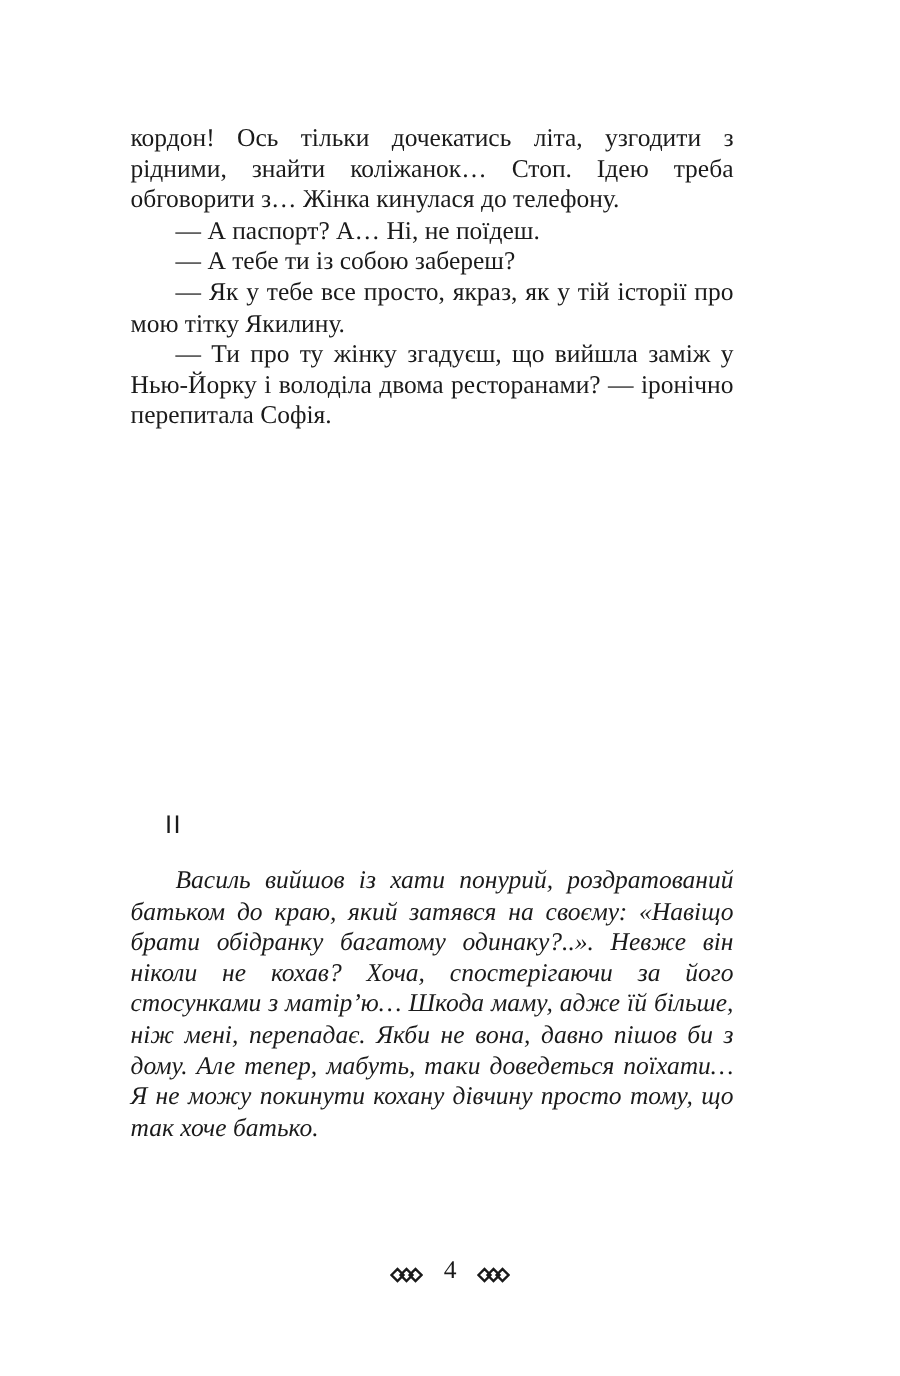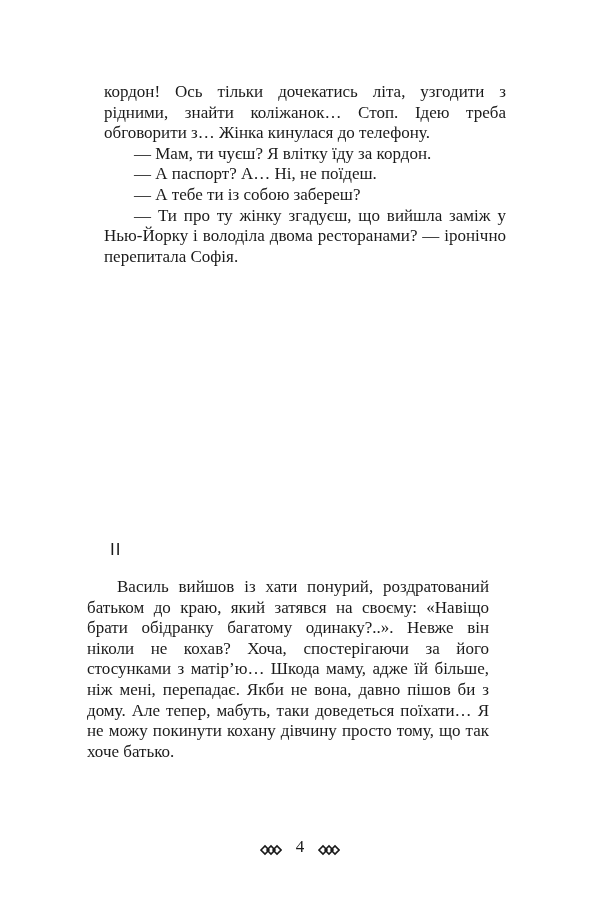--- a/index.html
+++ b/index.html
@@ -8,21 +8,21 @@
     background: #ffffff;
   }
   body {
     width: 600px;
     height: 917px;
     position: relative;
     overflow: hidden;
   }
   .page {
     position: absolute;
-    left: 104px;
+    left: 87px;
     top: 82px;
     width: 402px;
     font-family: "Liberation Serif", "DejaVu Serif", serif;
     font-size: 17px;
     line-height: 20.6px;
     color: #1a1a1a;
     text-align: justify;
     hyphens: manual;
   }
   .page p {
@@ -43,20 +43,21 @@
     font-size: 17px;
     color: #1a1a1a;
     letter-spacing: 1px;
   }
   .section2 {
     position: absolute;
     left: 87px;
     top: 577px;
     width: 402px;
     font-family: "Liberation Serif", "DejaVu Serif", serif;
+    font-style: italic;
     font-size: 17px;
     line-height: 20.6px;
     color: #1a1a1a;
     text-align: justify;
   }
   .section2 p {
     margin: 0;
     text-indent: 30px;
   }
   .footer {
@@ -79,23 +80,23 @@
   }
   .pagenum {
     line-height: 1;
   }
 </style>
 </head>
 <body>
 
 <div class="page">
   <p class="first">кордон! Ось тільки дочекатись літа, узгодити з рідними, знайти коліжанок… Стоп. Ідею треба обговорити з… Жінка кинулася до телефону.</p>
-  <p class="indent">— Мам, ти чуєш? Я влітку їду за кордон.</p>
   <p class="indent">— А паспорт? А… Ні, не поїдеш.</p>
   <p class="indent">— А тебе ти із собою забереш?</p>
+  <p class="indent">— Як у тебе все просто, якраз, як у тій історії про мою тітку Якилину.</p>
   <p class="indent">— Ти про ту жінку згадуєш, що вийшла заміж у Нью-Йорку і володіла двома ресторанами? — іронічно перепитала Софія.</p>
 </div>
 
 <div class="chapter">II</div>
 
 <div class="section2">
   <p>Василь вийшов із хати понурий, роздратований батьком до краю, який затявся на своєму: «Навіщо брати обідранку багатому одинаку?..». Невже він ніколи не кохав? Хоча, спостерігаючи за його стосунками з матір’ю… Шкода маму, адже їй більше, ніж мені, перепадає. Якби не вона, давно пішов би з дому. Але тепер, мабуть, таки доведеться поїхати… Я не можу покинути кохану дівчину просто тому, що так хоче батько.</p>
 </div>
 
 <div class="footer">

